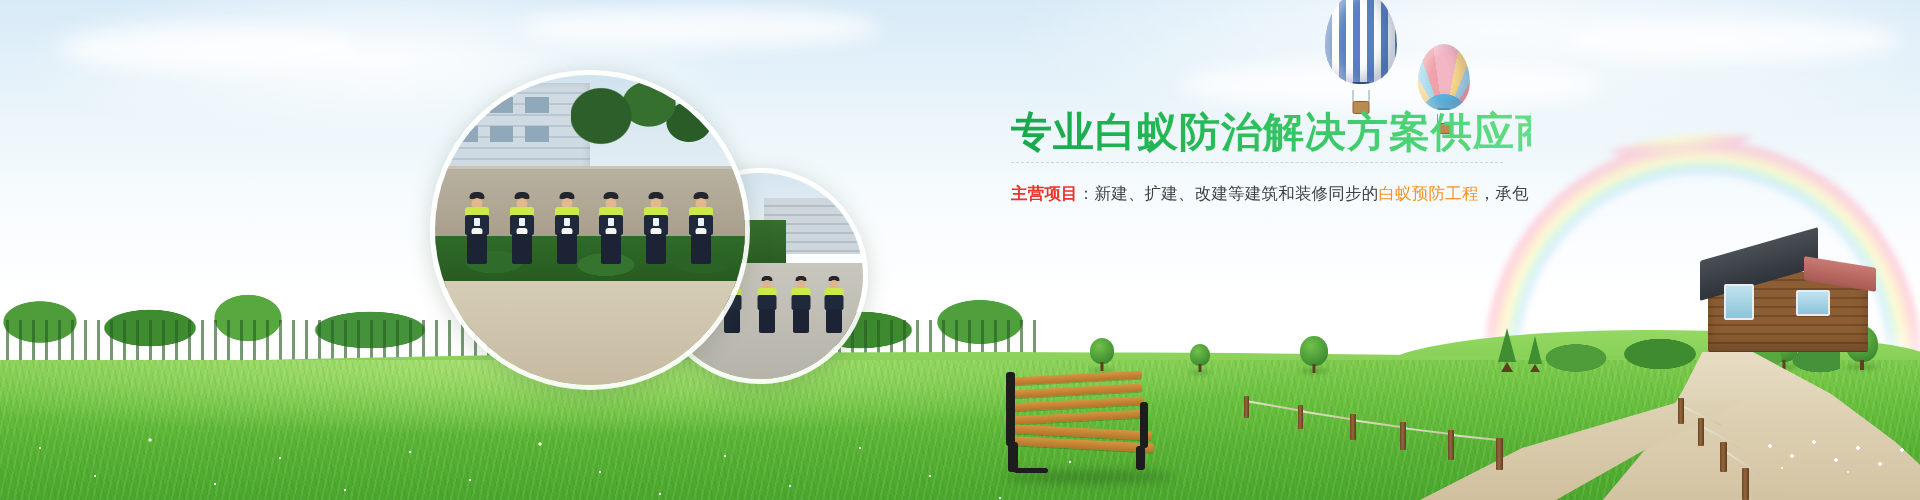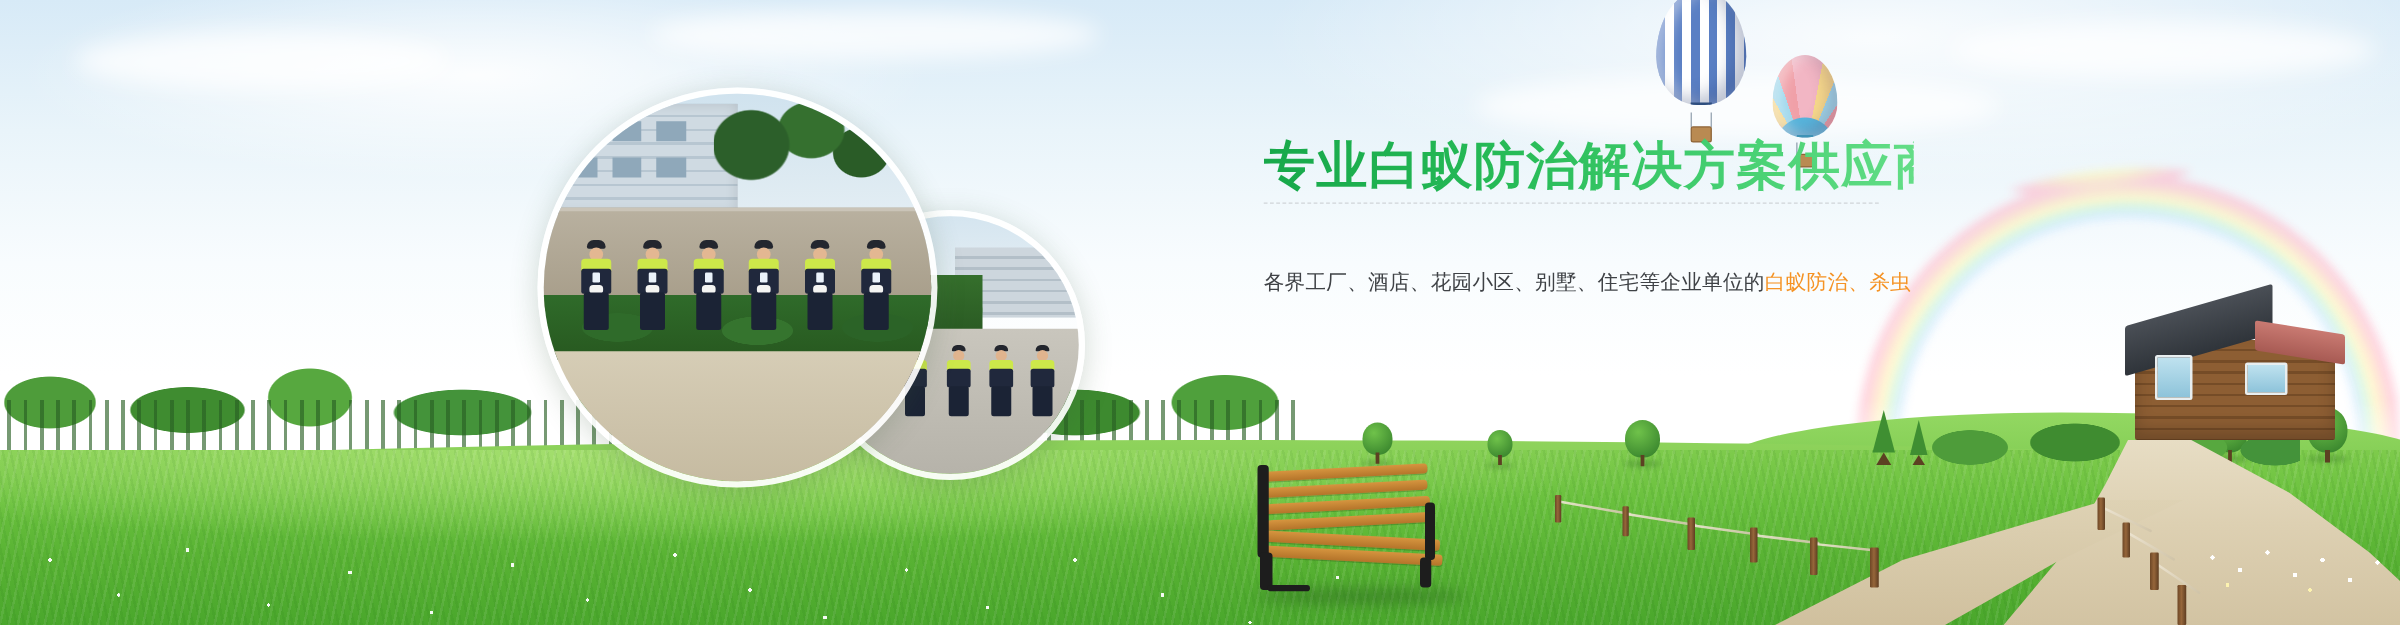--- a/index.html
+++ b/index.html
@@ -536,18 +536,18 @@
             <span class="legs"></span>
           </div>
       </div>
     </div>
   </div>
 
   <div class="content">
     <h1 class="headline">专业白蚁防治解决方案供应商</h1>
     <div class="divider"></div>
     <p class="desc">
+      <span><span class="k-red">主营项目</span><span>：新建、扩建、改建等建筑和装修同步的</span><span class="k-orange">白蚁预防工程</span><span>，承包</span></span><br>
       <br>
-      <span><span>各界工厂、酒店、花园小区、别墅、住宅等企业单位的</span><span class="k-orange">白蚁防治、杀虫</span></span><br>
     </p>
   </div>
 
 </div>
 
 </body></html>

